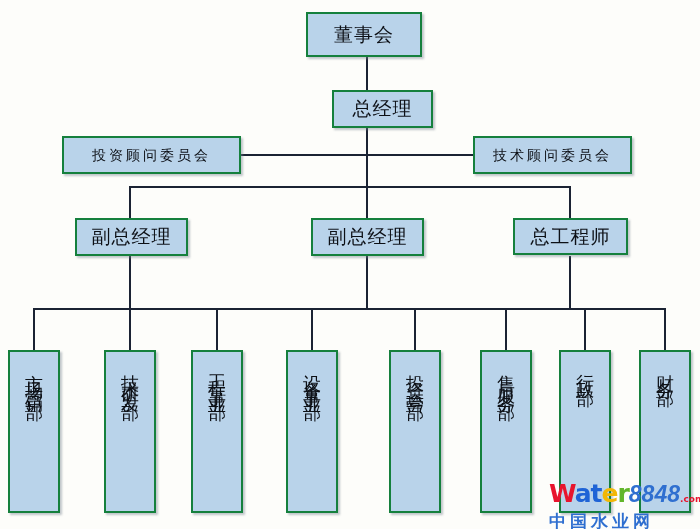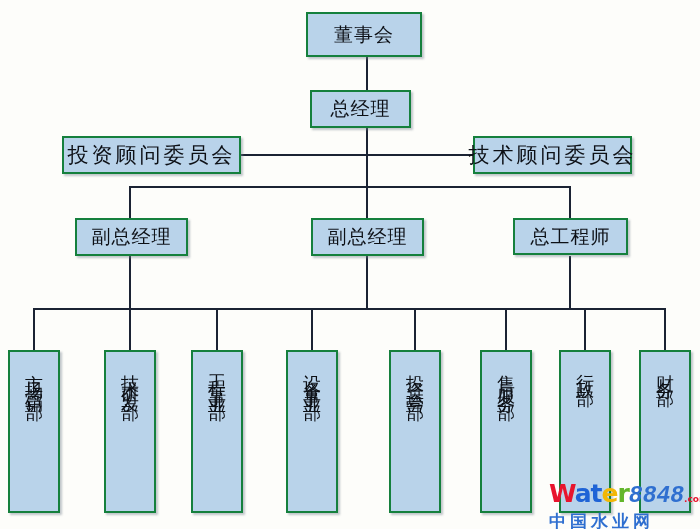--- a/index.html
+++ b/index.html
@@ -32,21 +32,21 @@
   }
   .node .lbl{display:block;}
 
   
   .h-node .lbl{
     font-size:19px;
     letter-spacing:1px;
     white-space:nowrap;
   }
   .h-node.wide .lbl{
-    font-size:21px;
+    font-size:14px;
     letter-spacing:3px;
   }
   
   .v-node{
     padding-top:8px;
     align-items:flex-start;
   }
   .v-node .lbl{
     font-size:18px;
     writing-mode:vertical-rl;
@@ -77,21 +77,21 @@
     letter-spacing:-1px;
     white-space:nowrap;
   }
   #wm-top .w{color:#e8142d;}
   #wm-top .a{color:#1f63d6;}
   #wm-top .t{color:#1f63d6;}
   #wm-top .e{color:#f2b705;}
   #wm-top .r{color:#62b62a;}
   #wm-num{
     color:#2f6fd0;
-    font-family:Liberation Mono, monospace;
+    font-family:Liberation Sans, sans-serif;
     font-style:italic;
     font-weight:bold;
     font-size:23px;
     letter-spacing:0px;
   }
   #wm-dotcom{
     color:#e8142d;
     font-family:"DejaVu Sans","Liberation Sans",sans-serif;
     font-style:normal;
     font-weight:bold;
@@ -128,21 +128,21 @@
     <div class="ln v" style="left: 129px; top: 308px; height: 42px;"></div>
     <div class="ln v" style="left: 216px; top: 308px; height: 42px;"></div>
     <div class="ln v" style="left: 311px; top: 308px; height: 42px;"></div>
     <div class="ln v" style="left: 414px; top: 308px; height: 42px;"></div>
     <div class="ln v" style="left: 505px; top: 308px; height: 42px;"></div>
     <div class="ln v" style="left: 584px; top: 308px; height: 42px;"></div>
     <div class="ln v" style="left: 664px; top: 308px; height: 42px;"></div>
     <div class="node h-node" style="left: 306px; top: 12px; width: 116px; height: 45px;">
       <span class="lbl">董事会</span>
     </div>
-    <div class="node h-node" style="left: 310px; top: 90px; width: 101px; height: 38px;">
+    <div class="node h-node" style="left: 332px; top: 90px; width: 101px; height: 38px;">
       <span class="lbl">总经理</span>
     </div>
     <div class="node h-node wide" style="left: 62px; top: 136px; width: 179px; height: 38px;">
       <span class="lbl">投资顾问委员会</span>
     </div>
     <div class="node h-node wide" style="left: 473px; top: 136px; width: 159px; height: 38px;">
       <span class="lbl">技术顾问委员会</span>
     </div>
     <div class="node h-node" style="left: 75px; top: 218px; width: 113px; height: 38px;">
       <span class="lbl">副总经理</span>

